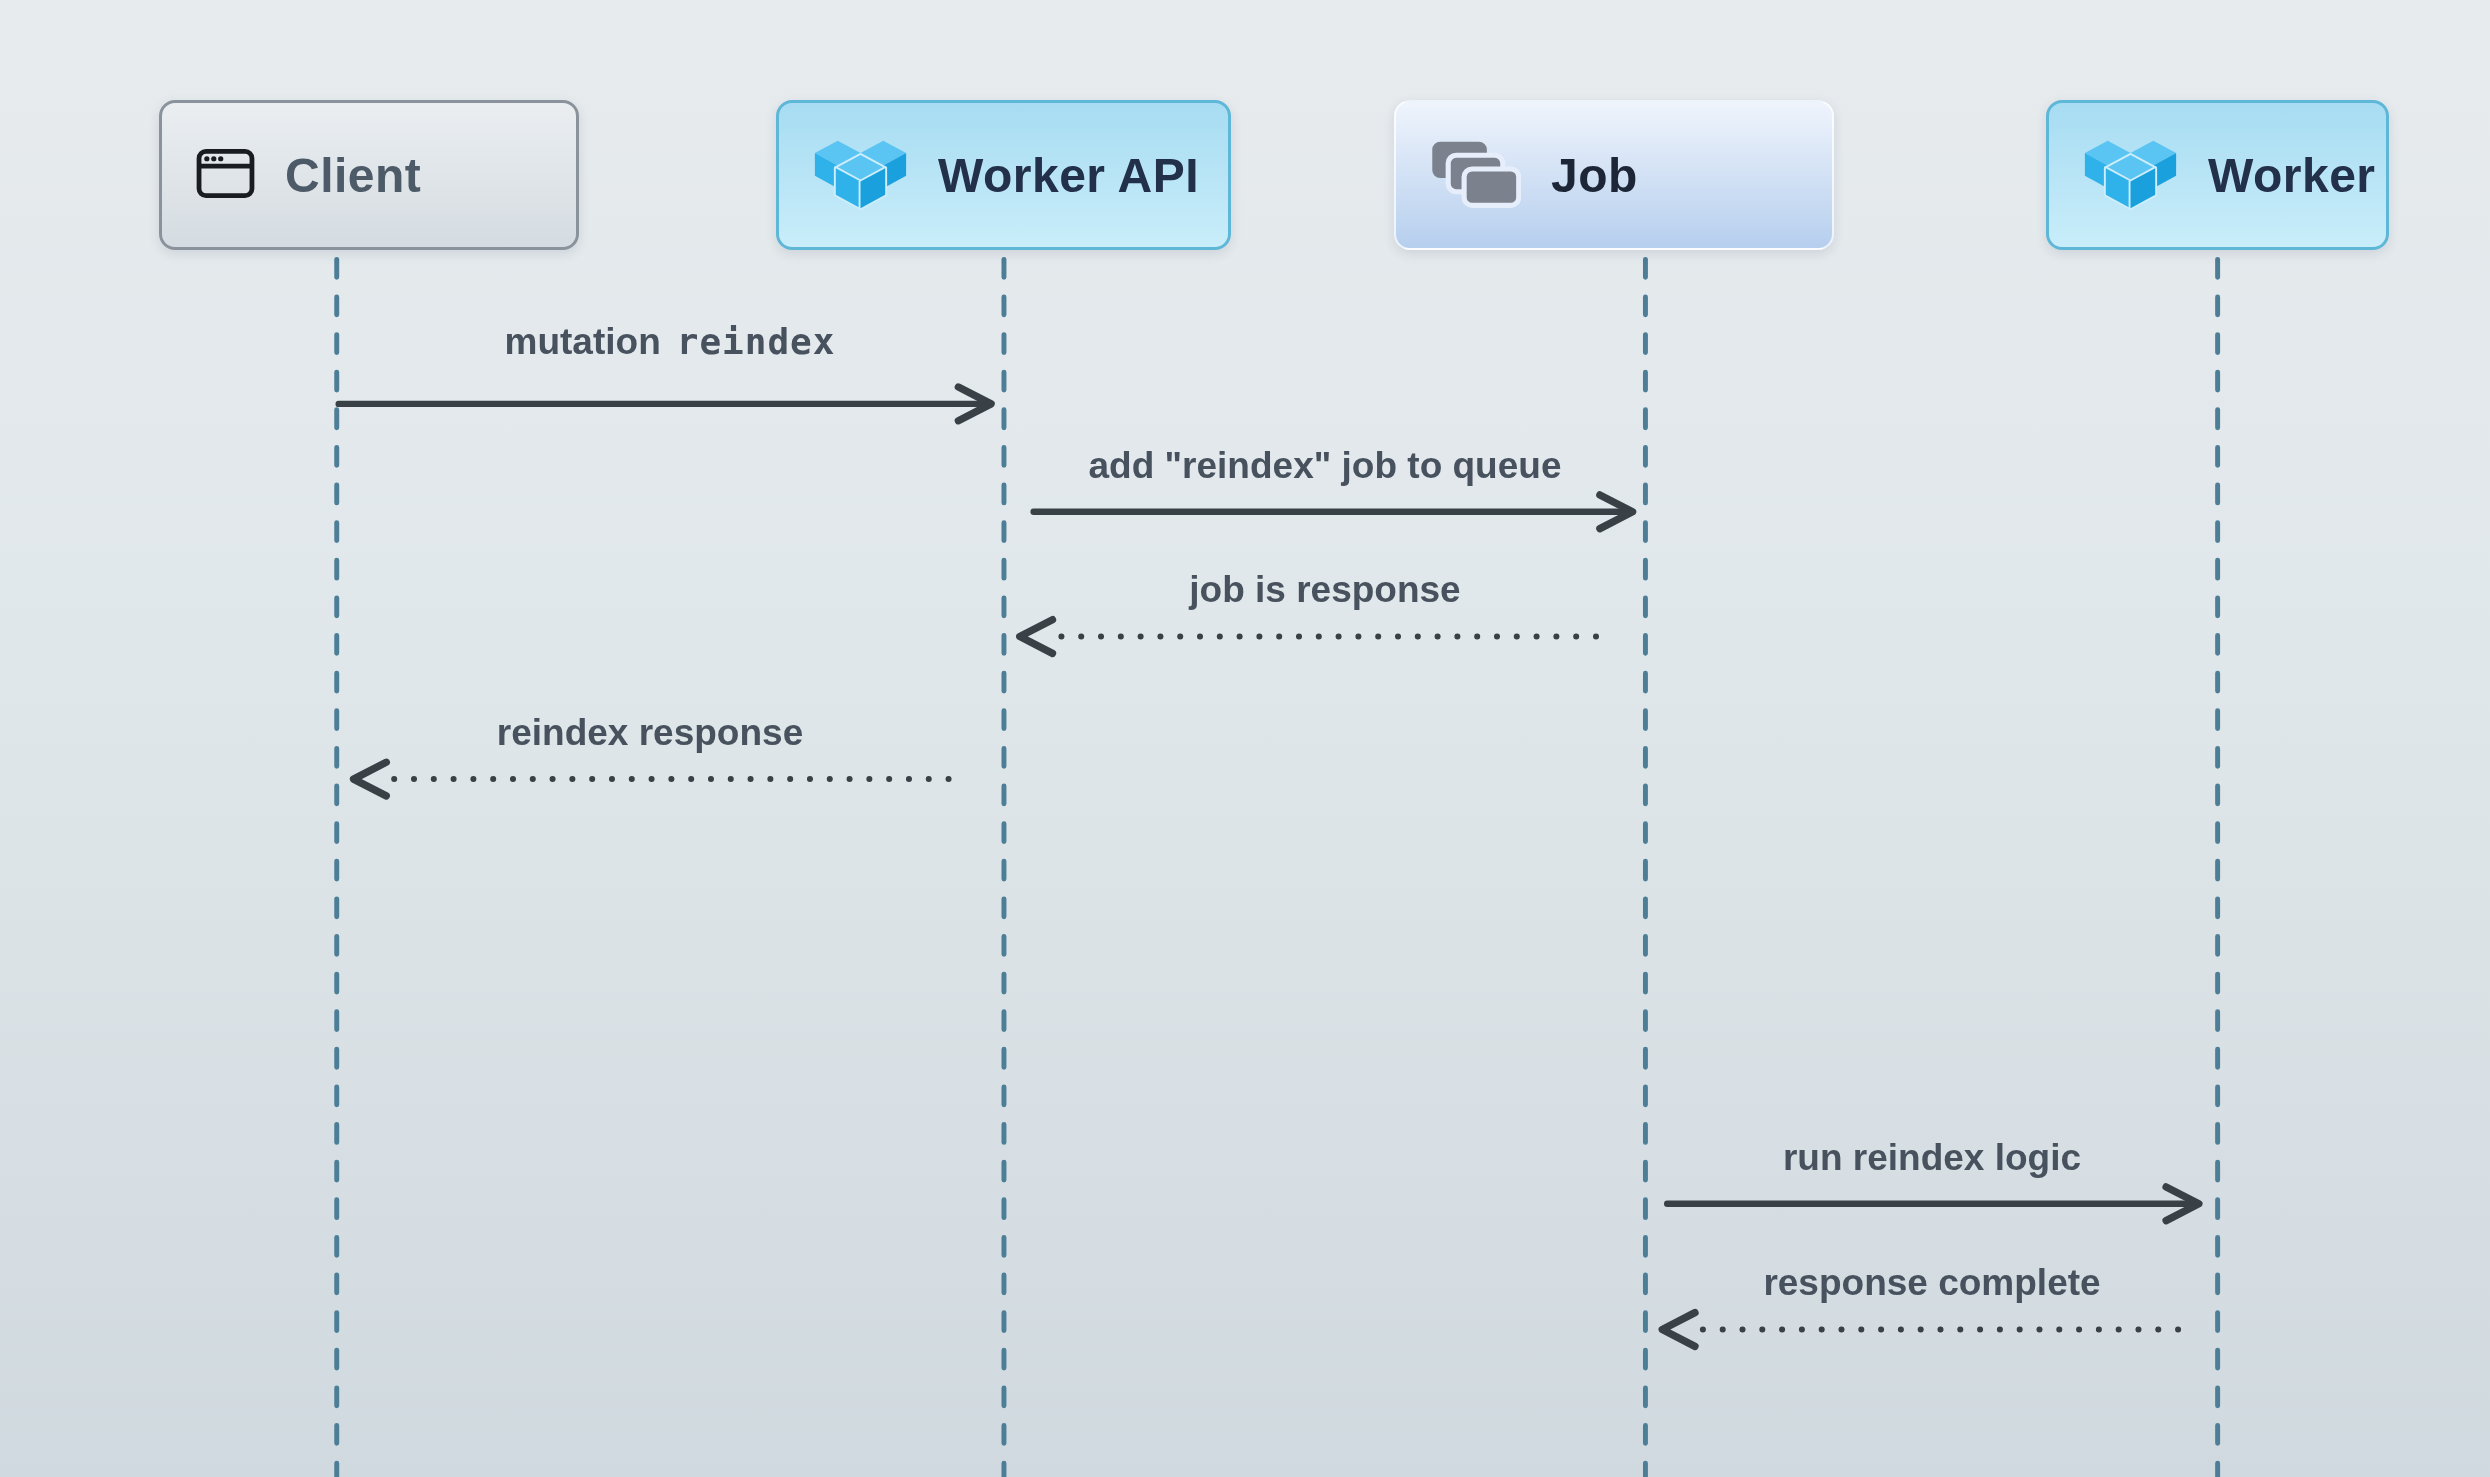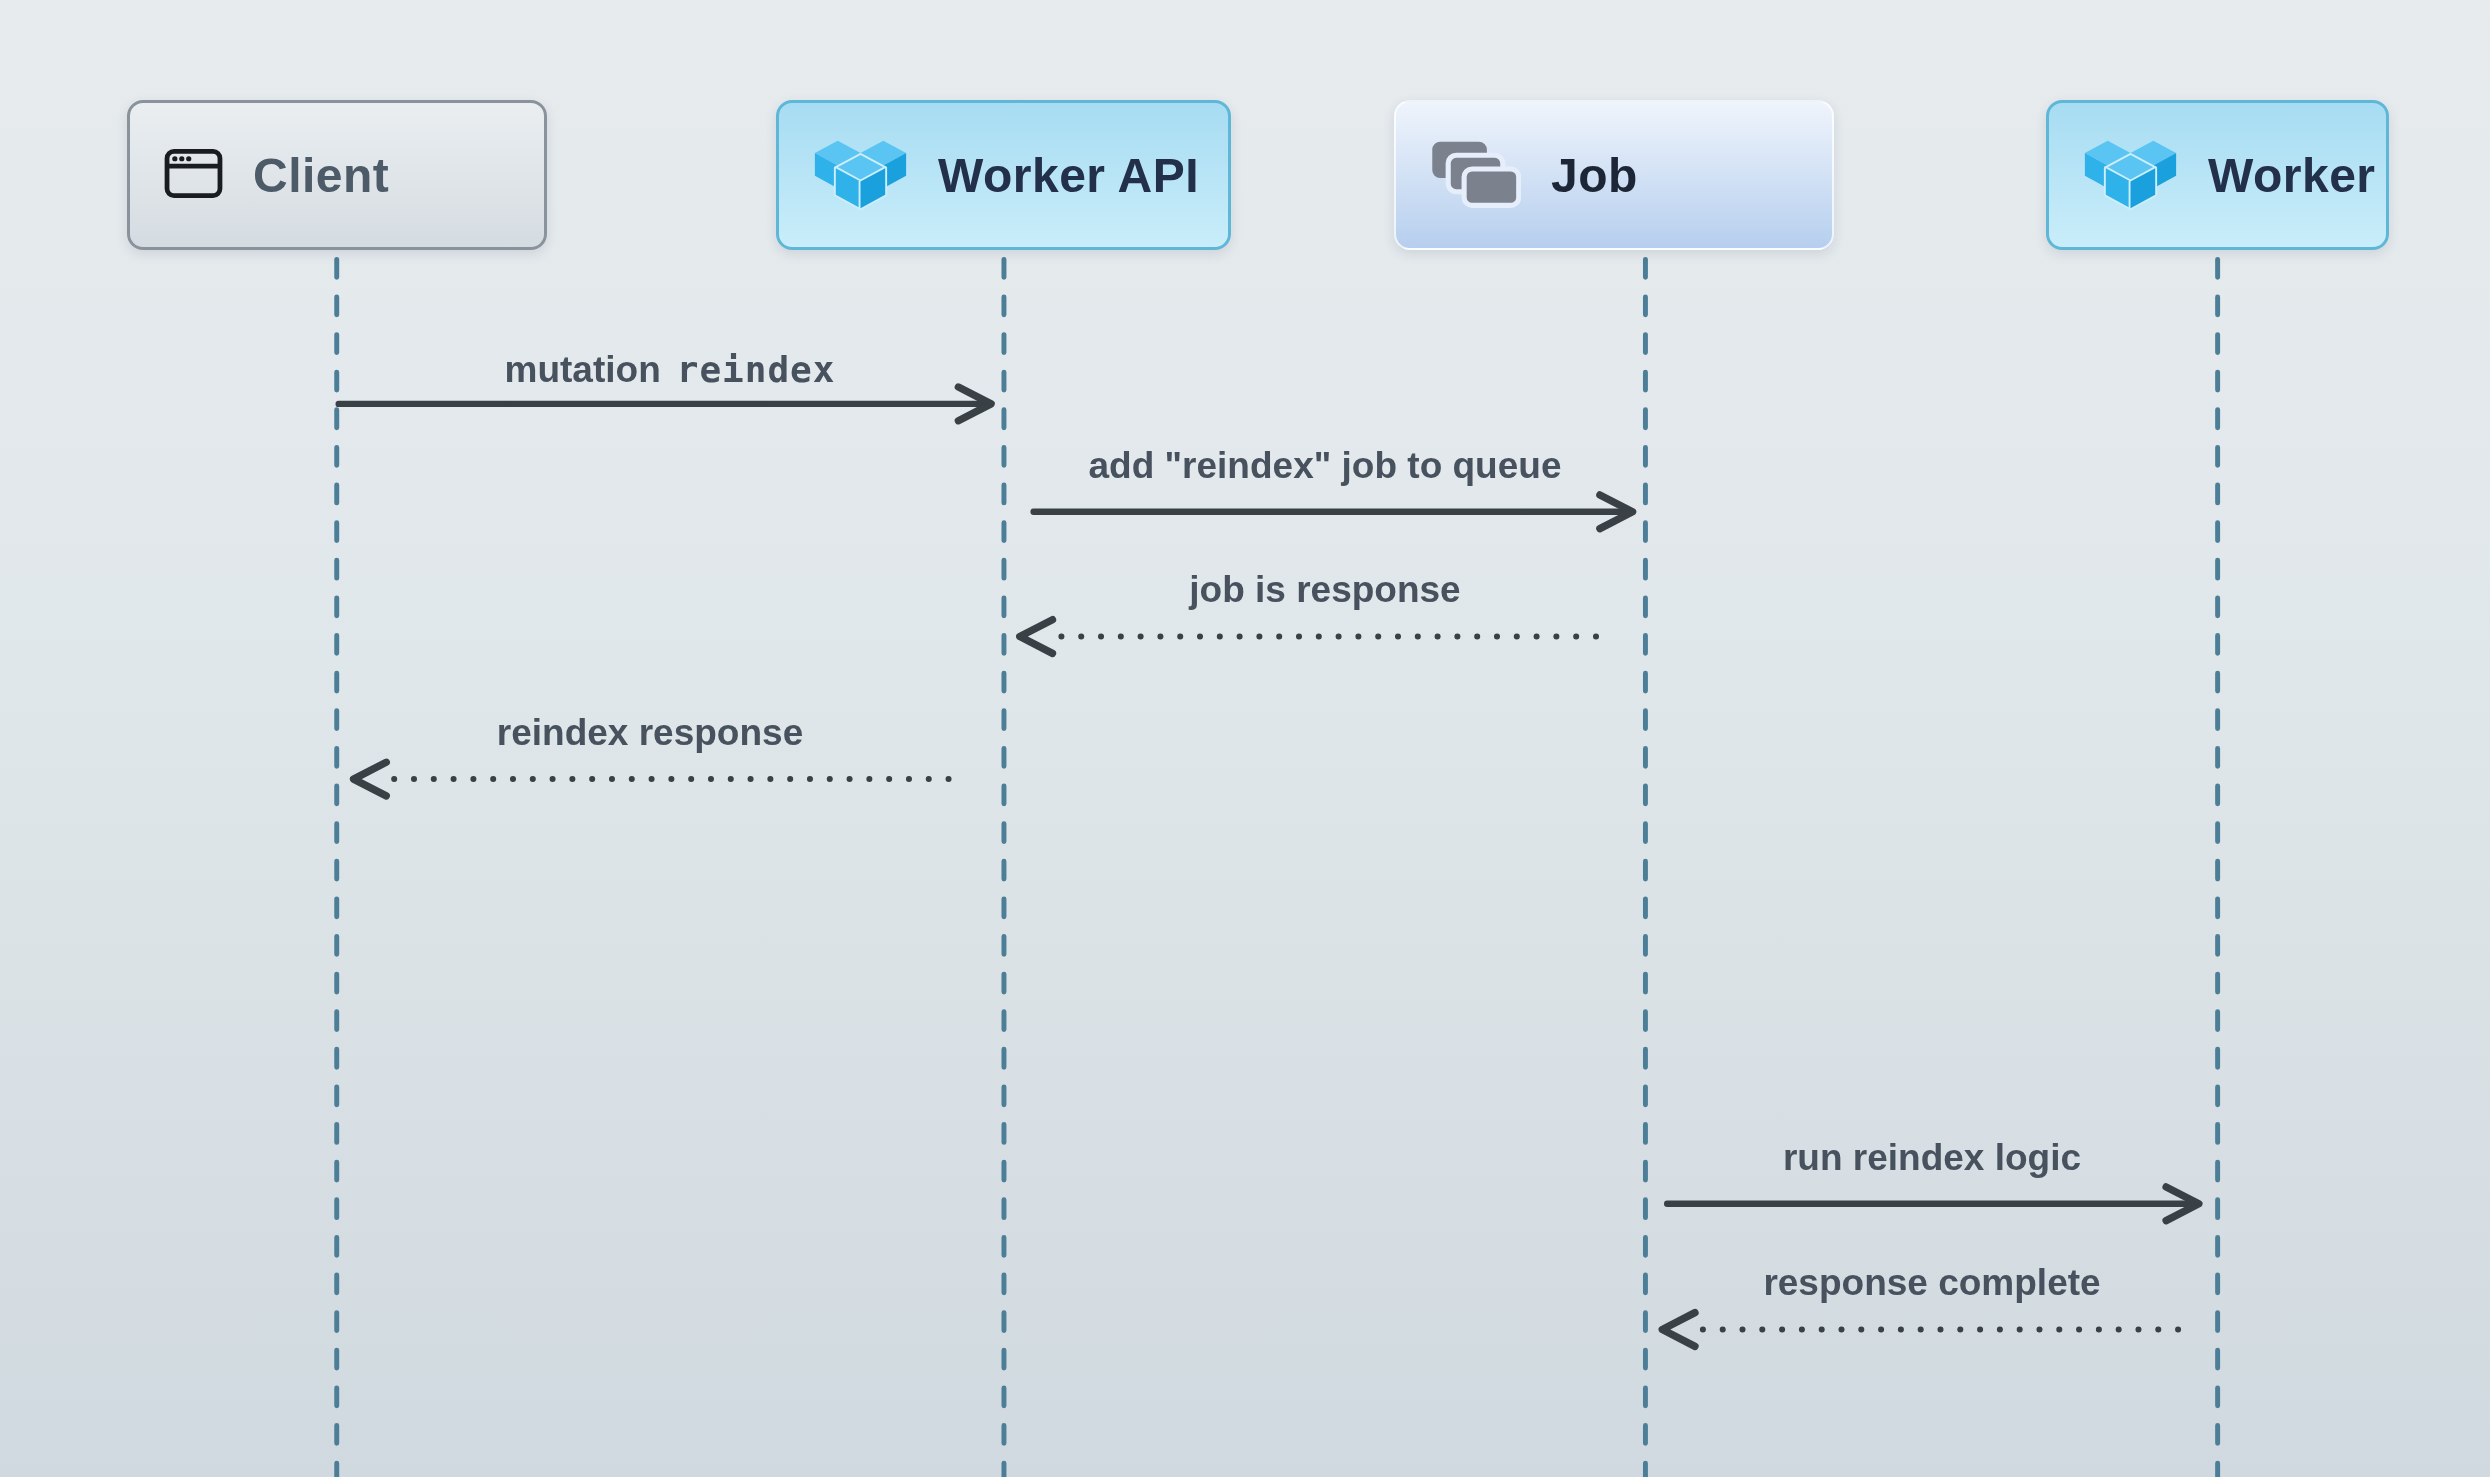--- a/index.html
+++ b/index.html
@@ -10,21 +10,21 @@
   }
   svg.lines{position:absolute;left:0;top:0;width:2491px;height:1477px;}
   .actor{
     position:absolute;top:100px;height:150px;box-sizing:border-box;
     display:flex;align-items:center;gap:30px;padding-left:34px;
     border-radius:16px;box-shadow:0 4px 12px rgba(40,60,80,.12);
   }
   .actor-label{font-size:48px;font-weight:bold;letter-spacing:0.5px;}
   .actor.neutral{
     background:linear-gradient(180deg,#eaeef1 0%,#d5dce1 100%);
-    border:3px solid #8a939c;color:#4d5a67;
+    border:3px solid #8a939c;color:#4d5a67;margin-left:32px;
   }
   .actor.cyan{
     background:linear-gradient(180deg,#a7dcf2 0%,#c9edfa 100%);
     border:3px solid #5fb7d7;color:#22304a;
   }
   .actor.blue{
     background:linear-gradient(180deg,#eff4fc 0%,#b6cfee 100%);
     border:2px solid rgba(255,255,255,.75);color:#1d2637;
   }
   .msg{
@@ -140,21 +140,21 @@
         <g stroke="#cdeefa" stroke-width="4" stroke-linejoin="round" paint-order="stroke">
           <polygon points="50,22 76,36 50,50 24,36" fill="#5ac4f2"></polygon>
           <polygon points="24,36 50,50 50,78 24,64" fill="#2fb1ea"></polygon>
           <polygon points="76,36 50,50 50,78 76,64" fill="#19a0dd"></polygon>
         </g>
       </svg>
     </span>
     <span class="actor-label">Worker</span>
   </div>
 
-  <div class="msg" style="left:670px;top:348px;">
+  <div class="msg" style="left:670px;top:320px;">
     <span>mutation</span><code>reindex</code>
   </div>
   <div class="msg" style="left:1325px;top:444px;">
     <span>add "reindex" job to queue</span>
   </div>
   <div class="msg" style="left:1325px;top:568px;">
     <span>job is response</span>
   </div>
   <div class="msg" style="left:650px;top:711px;">
     <span>reindex response</span>

